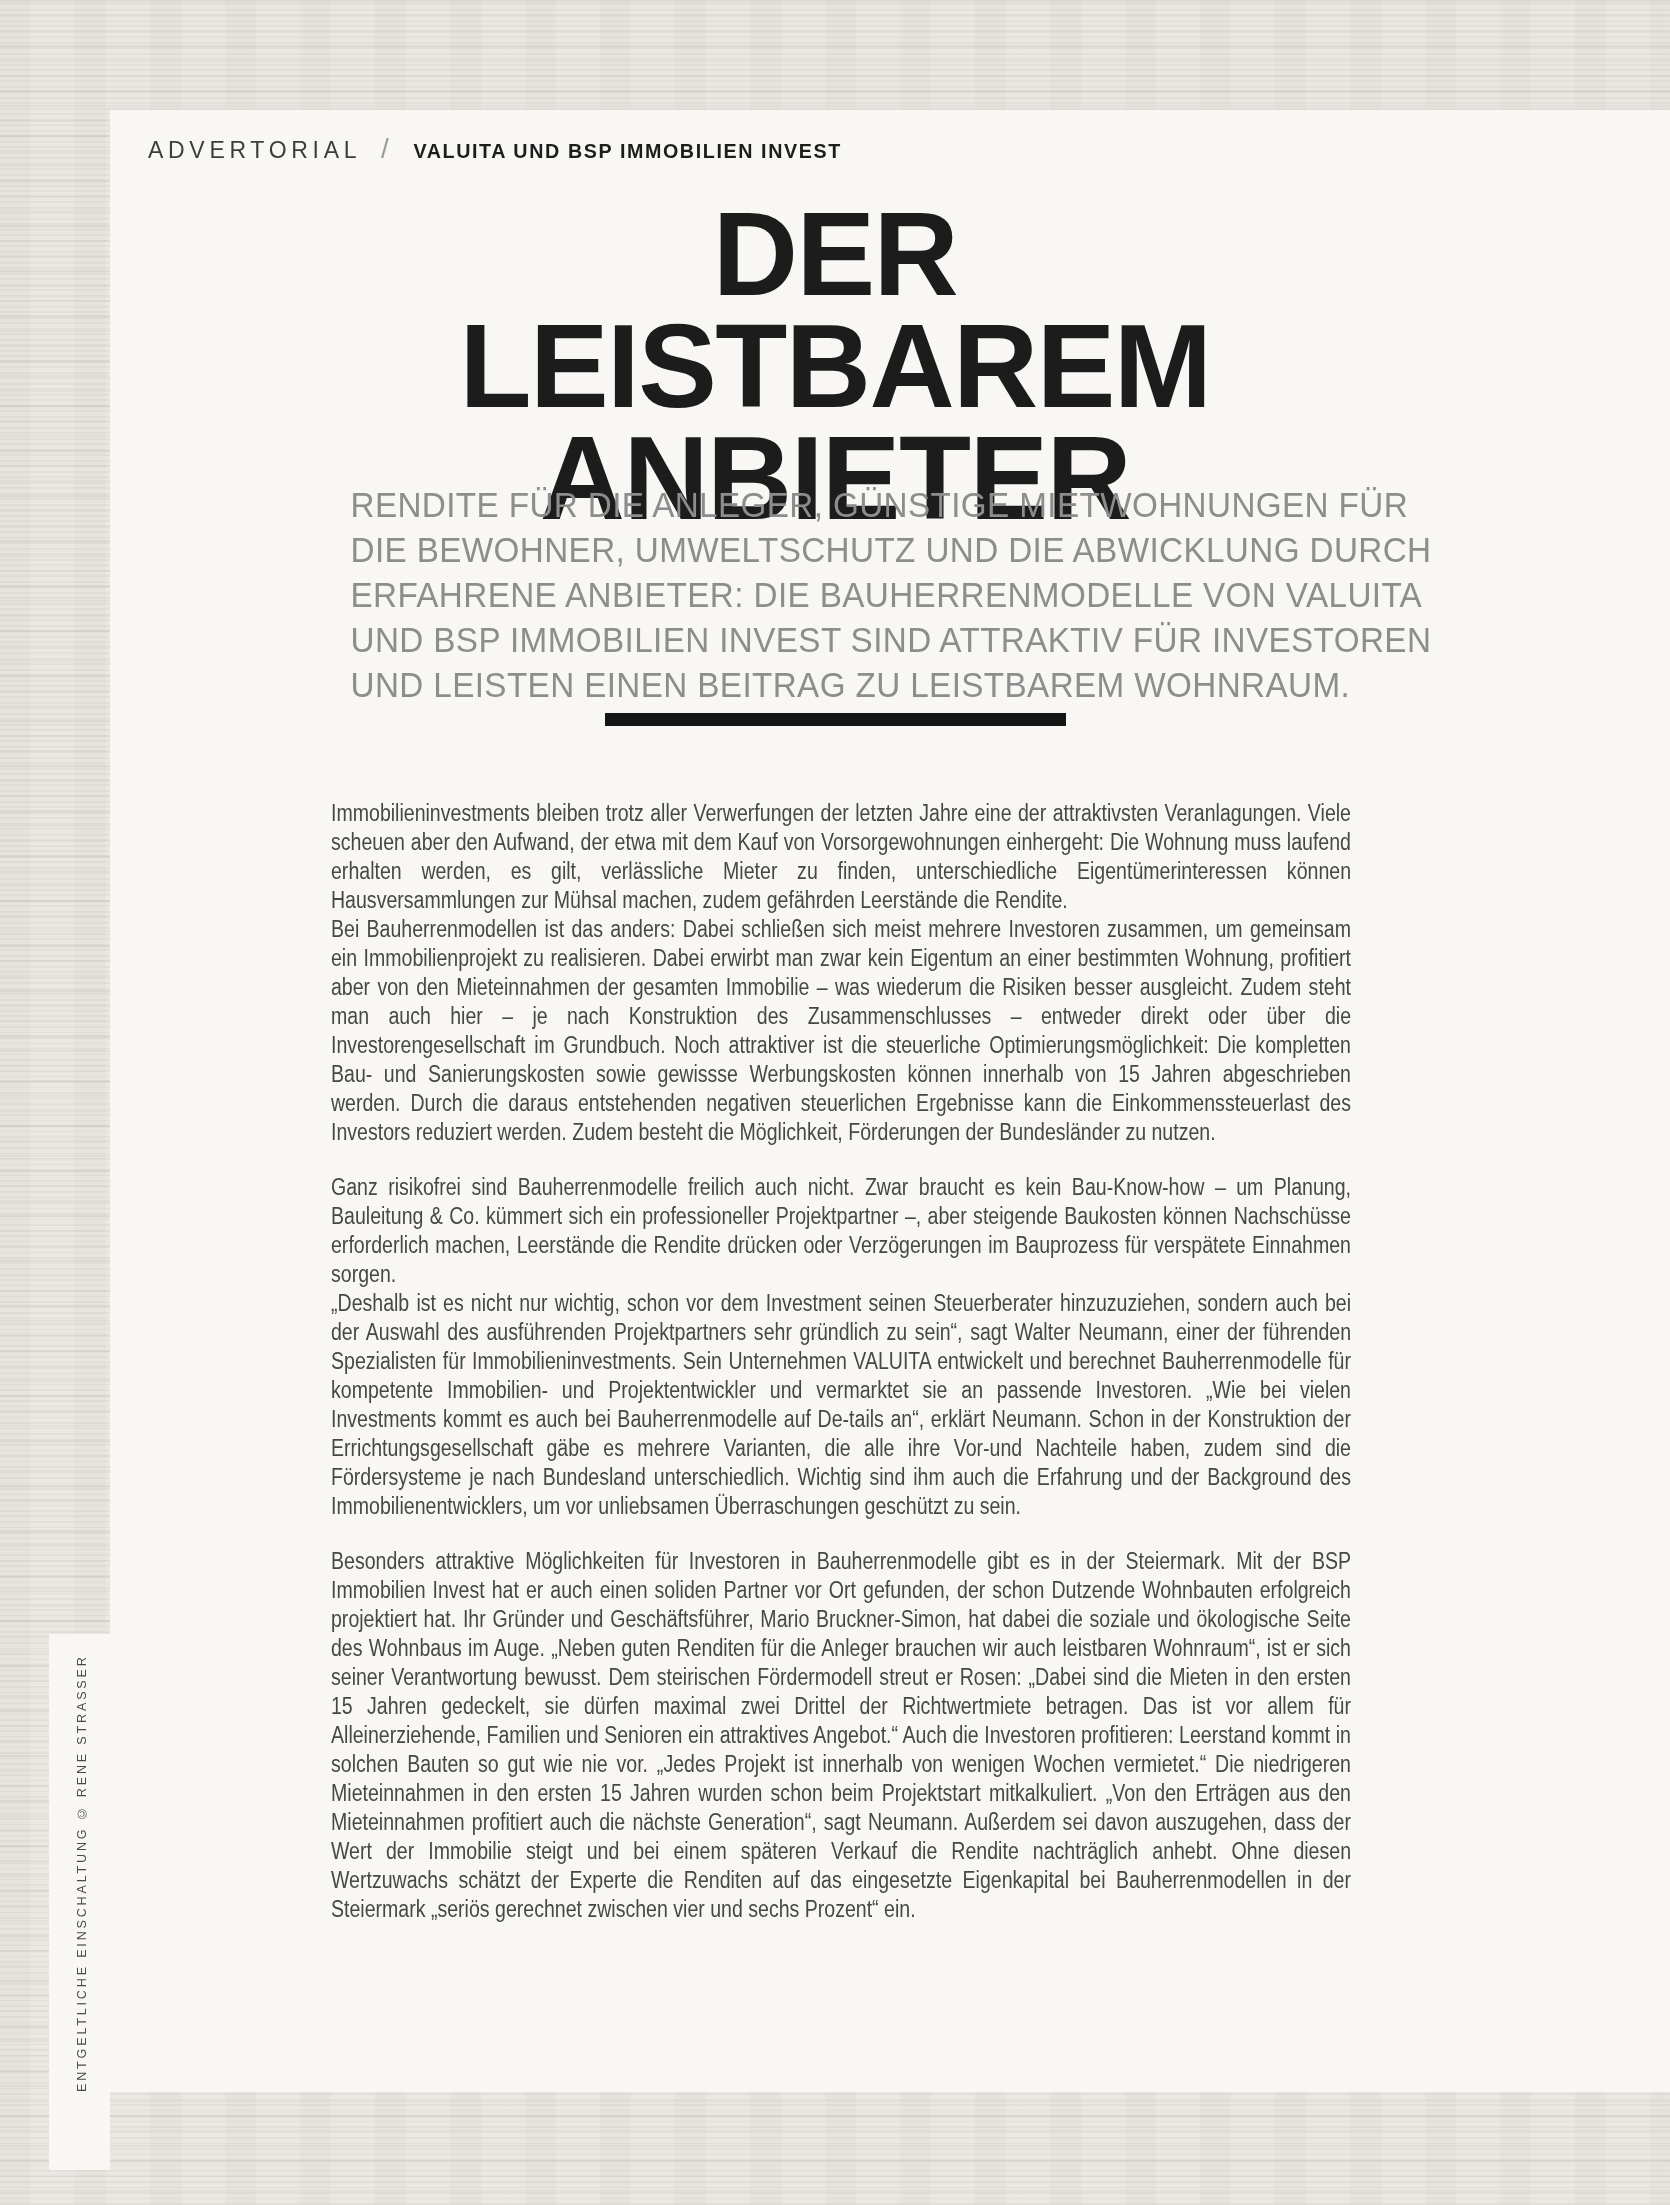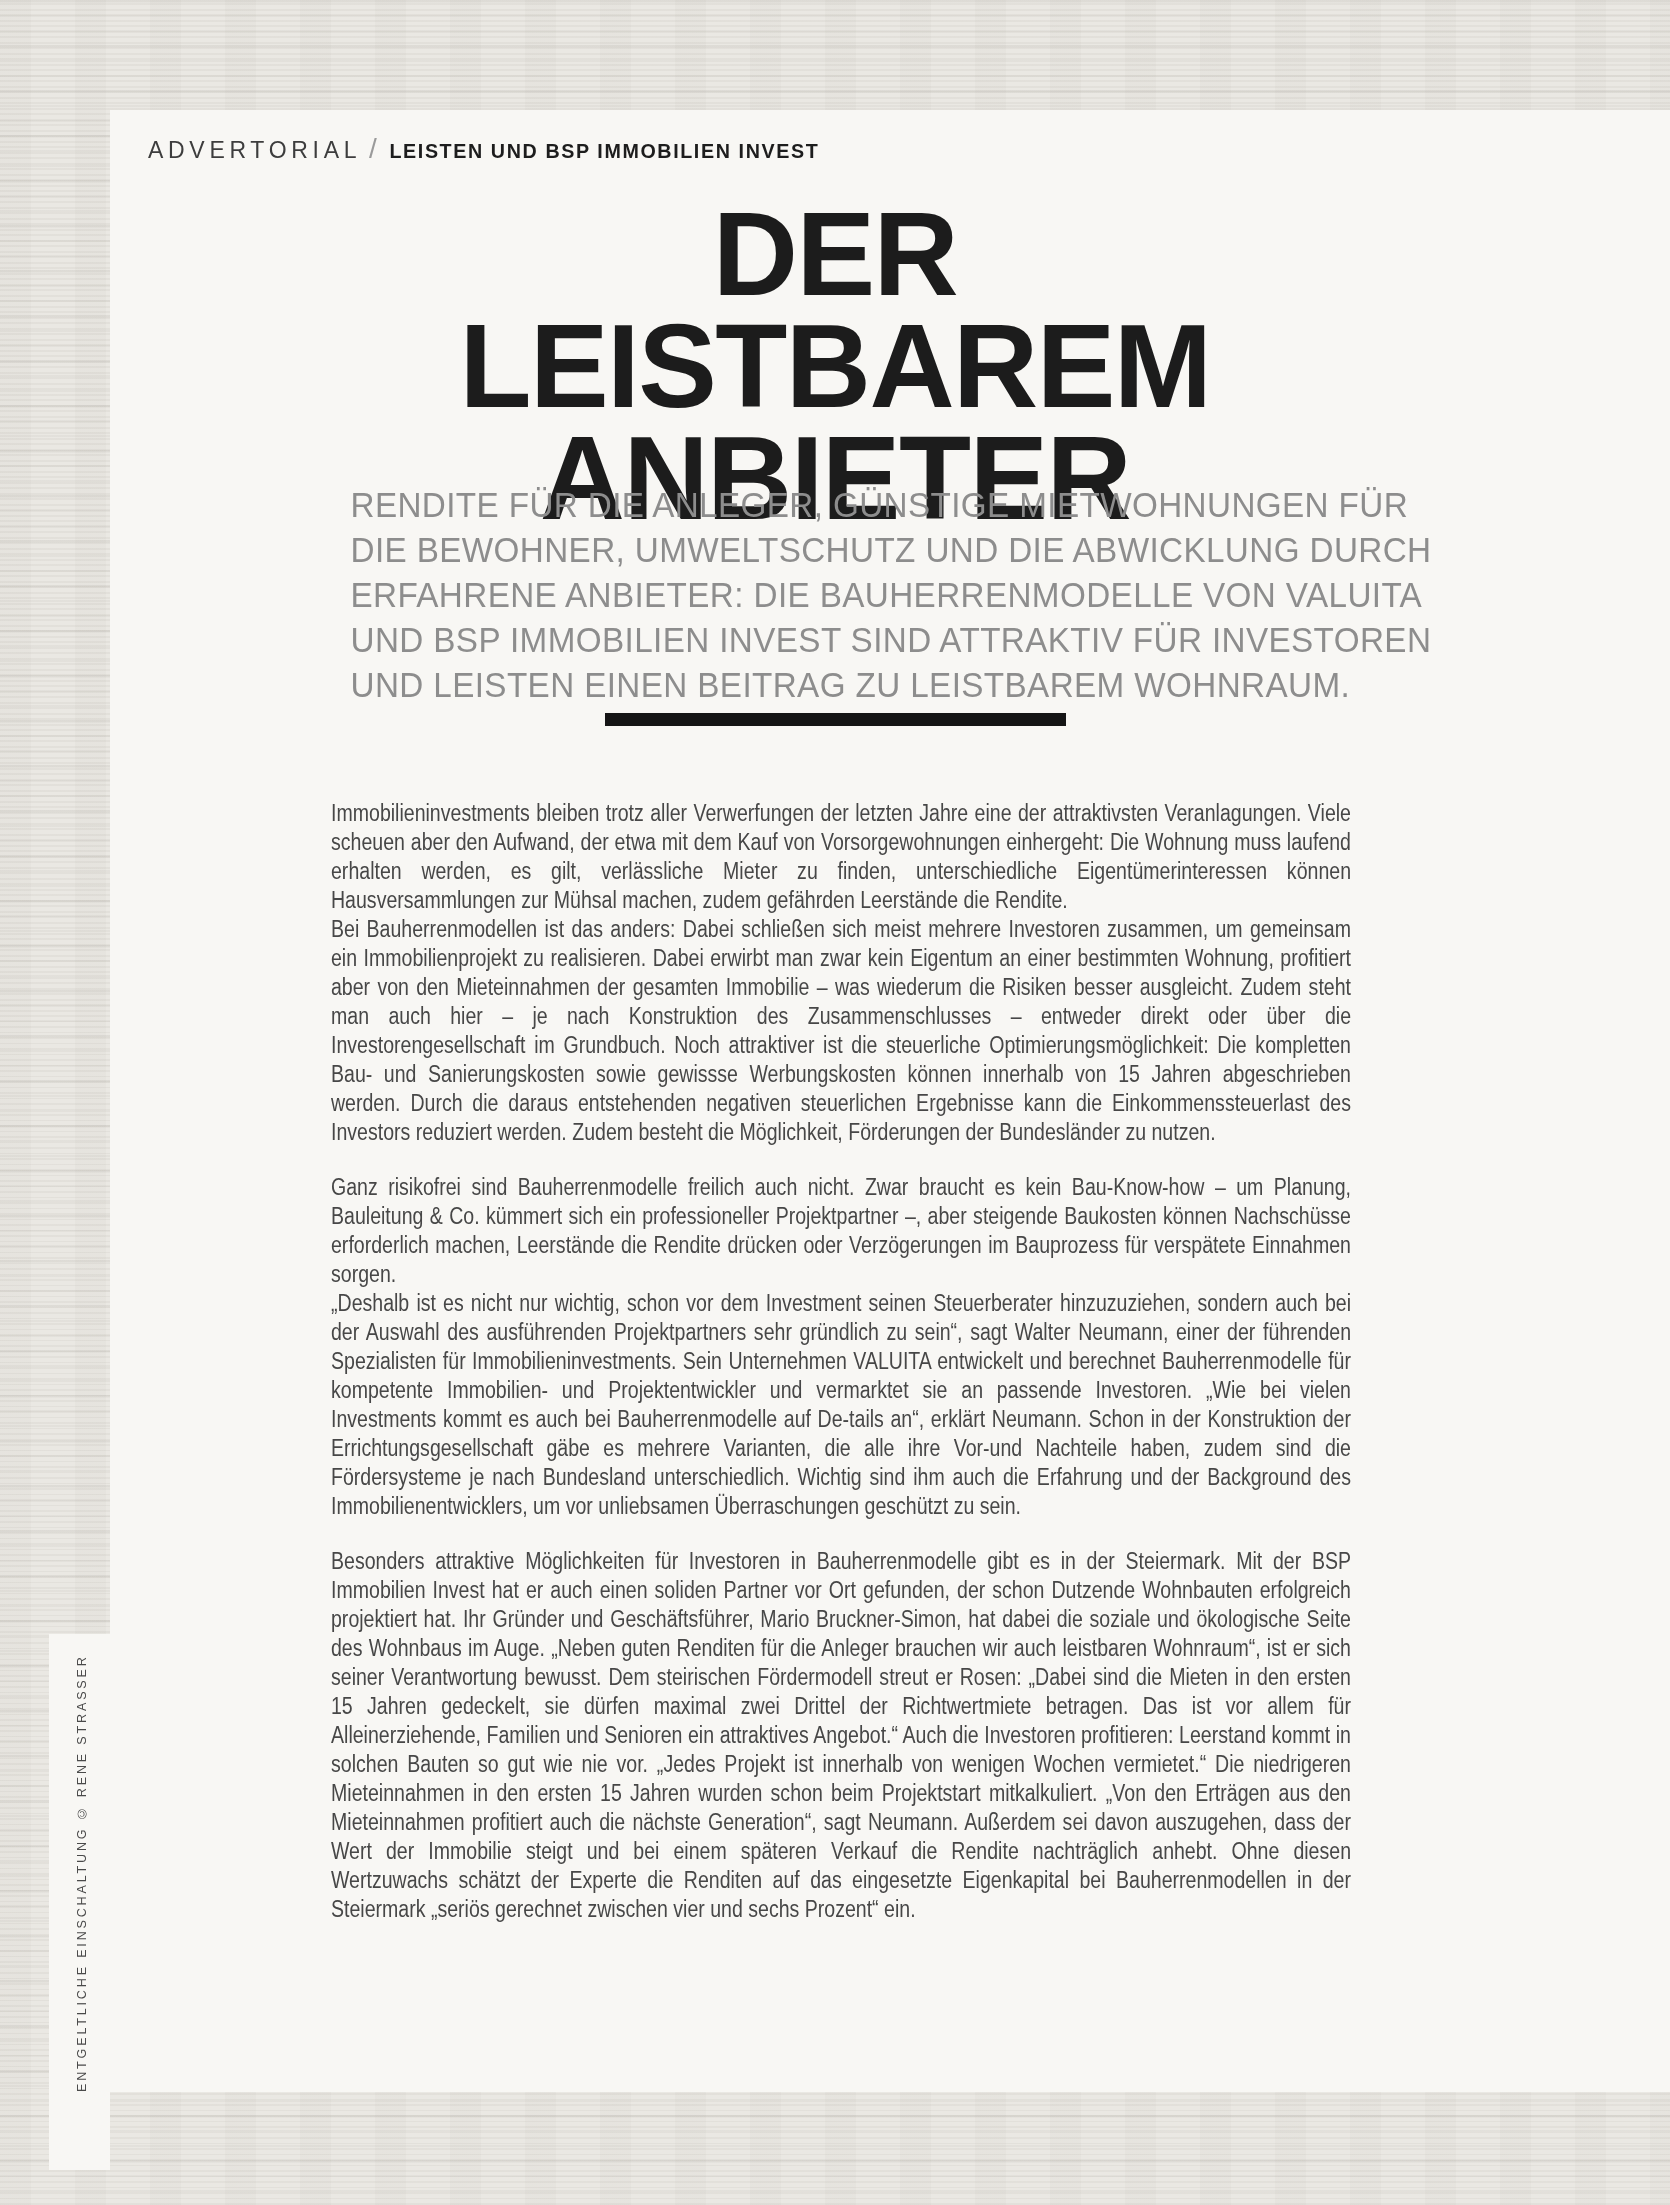--- a/index.html
+++ b/index.html
@@ -18,21 +18,21 @@
   .sheet{
     position:absolute;left:110px;top:110px;right:0;bottom:113px;
     background:#f8f7f4;
   }
   .caption-tab{
     position:absolute;left:49px;top:1634px;width:61px;height:536px;
     background:#f8f7f4;
   }
   .kicker-row{
     position:absolute;left:148px;top:135px;
-    display:flex;align-items:baseline;
+    display:flex;align-items:baseline;gap:12px;
   }
   .kicker{
     font-size:23px;line-height:27px;letter-spacing:4.7px;font-weight:400;color:#3d3d3d;
   }
   .kicker-sep{
     font-size:28px;line-height:27px;font-weight:300;color:#9a9a9a;margin:0 12.6px 0 7.9px;
   }
   .kicker-topic{
     font-size:19.7px;line-height:27px;letter-spacing:1.6px;font-weight:700;color:#1d1d1d;
   }
@@ -74,21 +74,21 @@
 <body>
 
 <div class="canvas">
 
   <div class="sheet"></div>
   <div class="caption-tab"></div>
 
   <div class="kicker-row">
     <span class="kicker">ADVERTORIAL</span>
     <span class="kicker-sep">/</span>
-    <span class="kicker-topic">LEISTEN UND BSP IMMOBILIEN INVEST</span>
+    <span class="kicker-topic">VALUITA UND BSP IMMOBILIEN INVEST</span>
   </div>
 
   <div class="headline">
     <div>DER LEISTBAREM</div>
     <div>ANBIETER</div>
   </div>
 
   <div class="standfirst">
     <div class="line">RENDITE FÜR DIE ANLEGER, GÜNSTIGE MIETWOHNUNGEN FÜR</div>
     <div class="line">DIE BEWOHNER, UMWELTSCHUTZ UND DIE ABWICKLUNG DURCH</div>

